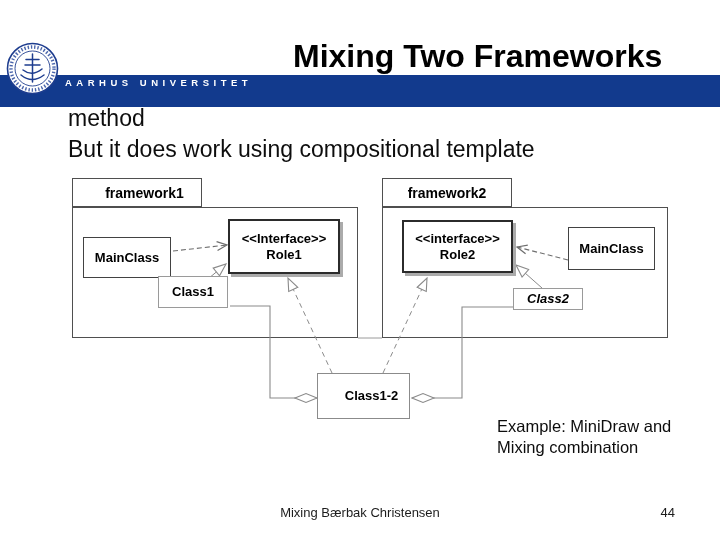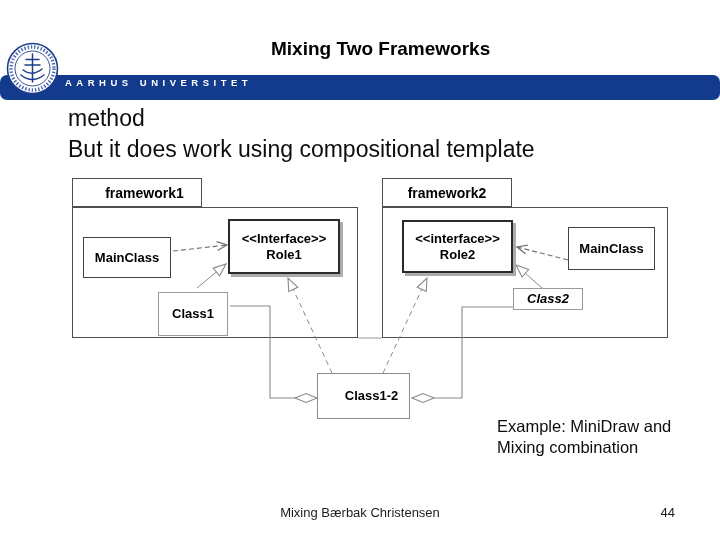--- a/index.html
+++ b/index.html
@@ -2,43 +2,43 @@
 <html><head>
 <meta charset="utf-8">
 <style>
   html,body{margin:0;padding:0;background:#888;}
   .slide{
     position:relative;width:720px;height:540px;background:#ffffff;overflow:hidden;
     font-family:"Liberation Sans","DejaVu Sans",sans-serif;color:#111;
   }
   .abs{position:absolute;}
   
-  .title{left:271px;top:38px;font-size:19px;font-weight:bold;color:#000;white-space:nowrap;letter-spacing:0;}
-  .bar{left:0;top:75px;width:720px;height:25px;background:#123a8d;z-index:4;border-radius:7px;}
+  .title{left:293px;top:38px;font-size:32px;font-weight:bold;color:#000;white-space:nowrap;letter-spacing:0;}
+  .bar{left:0;top:75px;width:720px;height:32px;background:#123a8d;z-index:4;}
   .bar-text{display:block;margin-left:65px;line-height:16px;color:#ffffff;font-size:9.5px;
     font-weight:bold;letter-spacing:4.5px;white-space:nowrap;}
   .logo{left:6px;top:42px;width:53px;height:53px;z-index:5;}
   
   .body-text{left:68px;top:103px;font-size:23px;line-height:31px;color:#0d0d0d;z-index:2;}
   
   .pkg-tab,.pkg-body,.uml-box{position:absolute;background:#ffffff;box-sizing:border-box;
     display:flex;flex-direction:column;align-items:center;justify-content:center;text-align:center;}
   .pkg-tab{border:1px solid #4f4f4f;z-index:1;font-weight:bold;font-size:14px;color:#000;}
   .pkg-body{border:1px solid #4f4f4f;z-index:1;}
   .uml-box{z-index:3;font-weight:bold;font-size:13px;color:#000;line-height:16px;}
   .plain{border:1px solid #424242;}
   .light{border:1px solid #9a9a9a;}
   .iface{border:2px solid #2b2b2b;box-shadow:3px 3px 0 #ababab;}
   #tab1{left:72px;top:178px;width:130px;height:29px;padding-left:15px;}
   #body1{left:72px;top:207px;width:286px;height:131px;}
   #tab2{left:382px;top:178px;width:130px;height:29px;}
   #body2{left:382px;top:207px;width:286px;height:131px;}
   #mainclass1{left:83px;top:237px;width:88px;height:41px;}
   #role1{left:228px;top:219px;width:112px;height:55px;}
-  #class1{left:158px;top:292px;width:70px;height:44px;}
+  #class1{left:158px;top:276px;width:70px;height:32px;}
   #role2{left:402px;top:220px;width:111px;height:53px;}
   #mainclass2{left:568px;top:227px;width:87px;height:43px;}
   #class2{left:513px;top:288px;width:70px;height:22px;font-style:italic;}
   #class12{left:317px;top:373px;width:93px;height:46px;border:1px solid #8b8b8b;padding-left:16px;}
   .relations{left:0;top:0;width:720px;height:540px;z-index:2;pointer-events:none;}
   
   .example{left:497px;top:416px;font-size:16.5px;line-height:21px;color:#0d0d0d;z-index:2;}
   .footer-author{left:0;top:505px;width:720px;text-align:center;font-size:13px;color:#1c1c1c;}
   .footer-page{top:505px;right:45px;font-size:13px;color:#1c1c1c;}
 </style>

